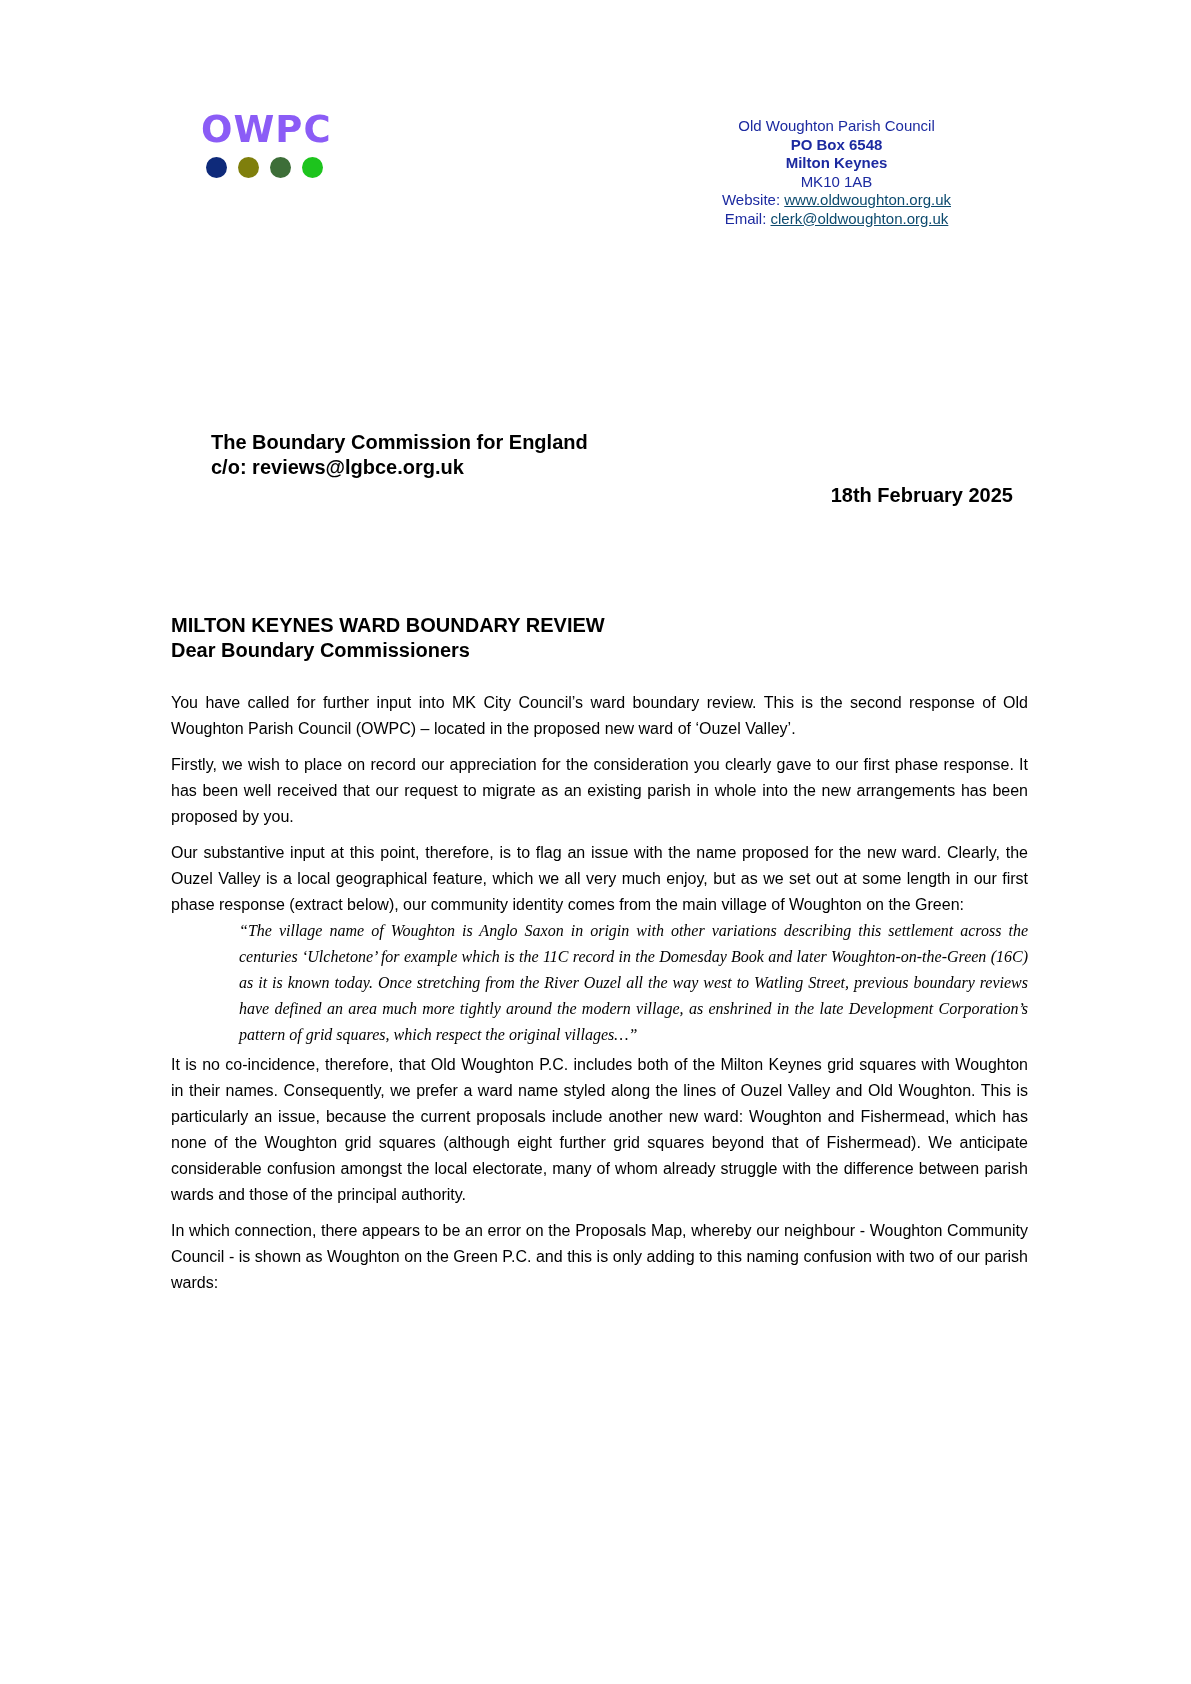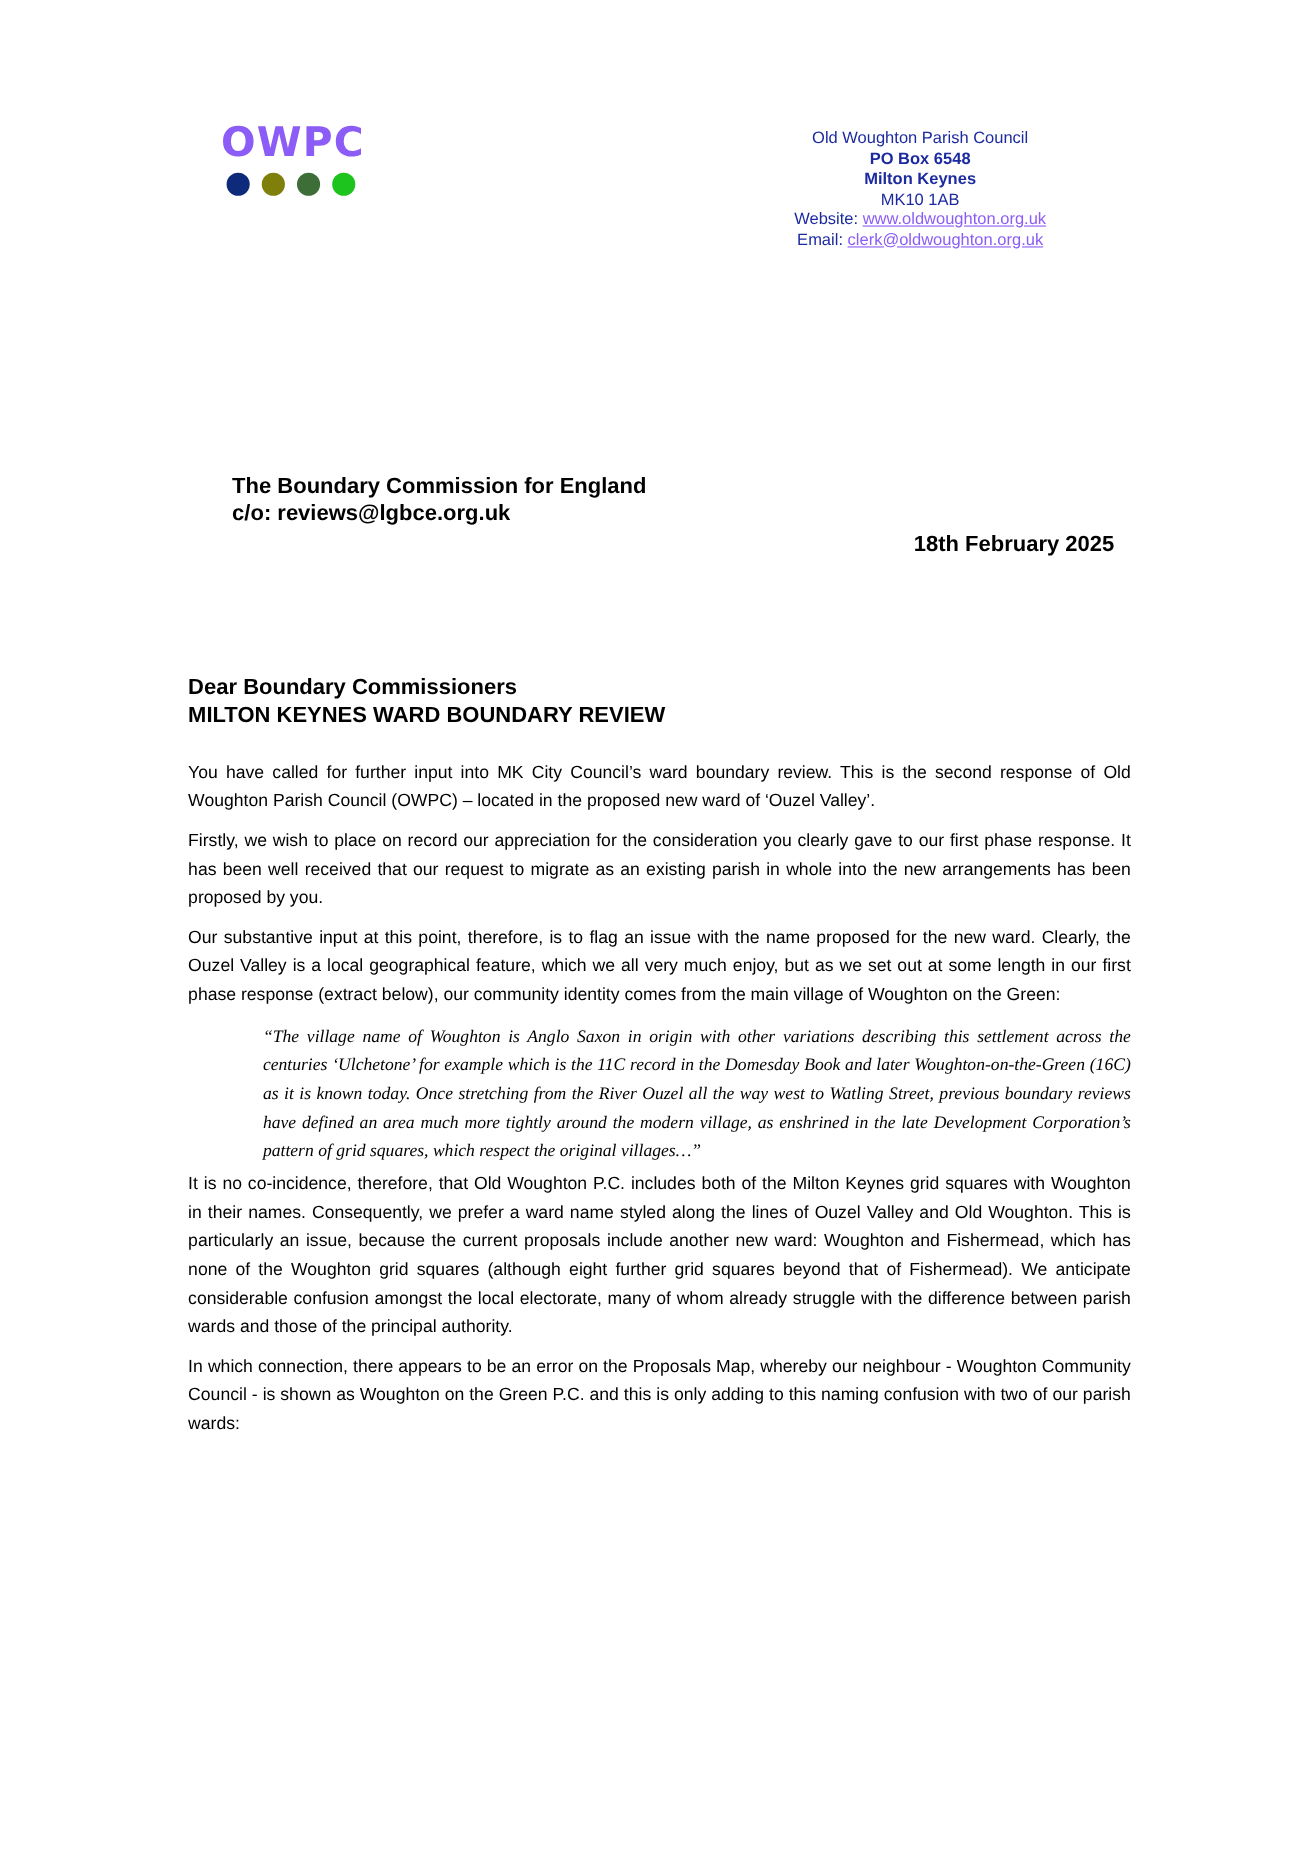--- a/index.html
+++ b/index.html
@@ -6,30 +6,30 @@
     body { width: 1191px; height: 1684px; position: relative; overflow: hidden;
            font-family: "Liberation Sans", sans-serif; color: #000; }
     .logo { position: absolute; left: 201px; top: 110px; width: 130px; }
     .logo-text { font-family: "DejaVu Sans", sans-serif; font-weight: bold; font-size: 37px;
                  color: #8b5cf6; letter-spacing: 1px; line-height: 40px; margin: 0; }
     .dots { display: flex; gap: 11px; margin-top: 7px; margin-left: 5px; }
     .dot { width: 21px; height: 21px; border-radius: 50%; display: inline-block; }
     .address { position: absolute; right: 240px; top: 117px; text-align: center;
                font-size: 15px; line-height: 18.5px; color: #1c2aa0; }
     .address .b { font-weight: bold; }
-    .address a { color: #8b5cf6; text-decoration: underline; }
+    .address a { color: #0c4a6e; text-decoration: underline; }
     .recipient { position: absolute; left: 171px; top: 430px; font-weight: bold;
                  font-size: 20px; line-height: 25px; margin-left: 40px; }
     .date { position: absolute; right: 178px; top: 484px; font-weight: bold; font-size: 20px; }
     .salutation { position: absolute; left: 171px; top: 613px; font-weight: bold;
                   font-size: 20px; line-height: 25px; }
     .body { position: absolute; left: 171px; top: 690px; width: 857px;
             font-size: 16px; line-height: 26px; text-align: justify; }
     .body p { margin: 0 0 10px 0; }
-    .body p.tight { margin-bottom: 12px; }
+    .body p.tight { margin-bottom: 0; }
     .quote { font-style: italic; margin: 0 0 4px 68px !important; font-family: Liberation Serif, serif; }
   </style>
 </head>
 <body>
 
 <div class="logo">
   <div class="logo-text">OWPC</div>
   <div class="dots">
     <span class="dot" style="background:#0e2a7a"></span>
     <span class="dot" style="background:#7f7f0c"></span>
@@ -48,22 +48,22 @@
 </div>
 
 <div class="recipient">
   <div>The Boundary Commission for England</div>
   <div>c/o: reviews@lgbce.org.uk</div>
 </div>
 
 <div class="date">18th February 2025</div>
 
 <div class="salutation">
+  <div>MILTON KEYNES WARD BOUNDARY REVIEW</div>
   <div>Dear Boundary Commissioners</div>
-  <div>MILTON KEYNES WARD BOUNDARY REVIEW</div>
 </div>
 
 <div class="body">
   <p>You have called for further input into MK City Council’s ward boundary review. This is the second response of Old Woughton Parish Council (OWPC) – located in the proposed new ward of ‘Ouzel Valley’.</p>
   <p>Firstly, we wish to place on record our appreciation for the consideration you clearly gave to our first phase response. It has been well received that our request to migrate as an existing parish in whole into the new arrangements has been proposed by you.</p>
   <p class="tight">Our substantive input at this point, therefore, is to flag an issue with the name proposed for the new ward. Clearly, the Ouzel Valley is a local geographical feature, which we all very much enjoy, but as we set out at some length in our first phase response (extract below), our community identity comes from the main village of Woughton on the Green:</p>
   <p class="quote">“The village name of Woughton is Anglo Saxon in origin with other variations describing this settlement across the centuries ‘Ulchetone’ for example which is the 11C record in the Domesday Book and later Woughton-on-the-Green (16C) as it is known today. Once stretching from the River Ouzel all the way west to Watling Street, previous boundary reviews have defined an area much more tightly around the modern village, as enshrined in the late Development Corporation’s pattern of grid squares, which respect the original villages…”</p>
   <p>It is no co-incidence, therefore, that Old Woughton P.C. includes both of the Milton Keynes grid squares with Woughton in their names. Consequently, we prefer a ward name styled along the lines of Ouzel Valley and Old Woughton. This is particularly an issue, because the current proposals include another new ward: Woughton and Fishermead, which has none of the Woughton grid squares (although eight further grid squares beyond that of Fishermead). We anticipate considerable confusion amongst the local electorate, many of whom already struggle with the difference between parish wards and those of the principal authority.</p>
   <p>In which connection, there appears to be an error on the Proposals Map, whereby our neighbour - Woughton Community Council - is shown as Woughton on the Green P.C. and this is only adding to this naming confusion with two of our parish wards:</p>
 </div>

